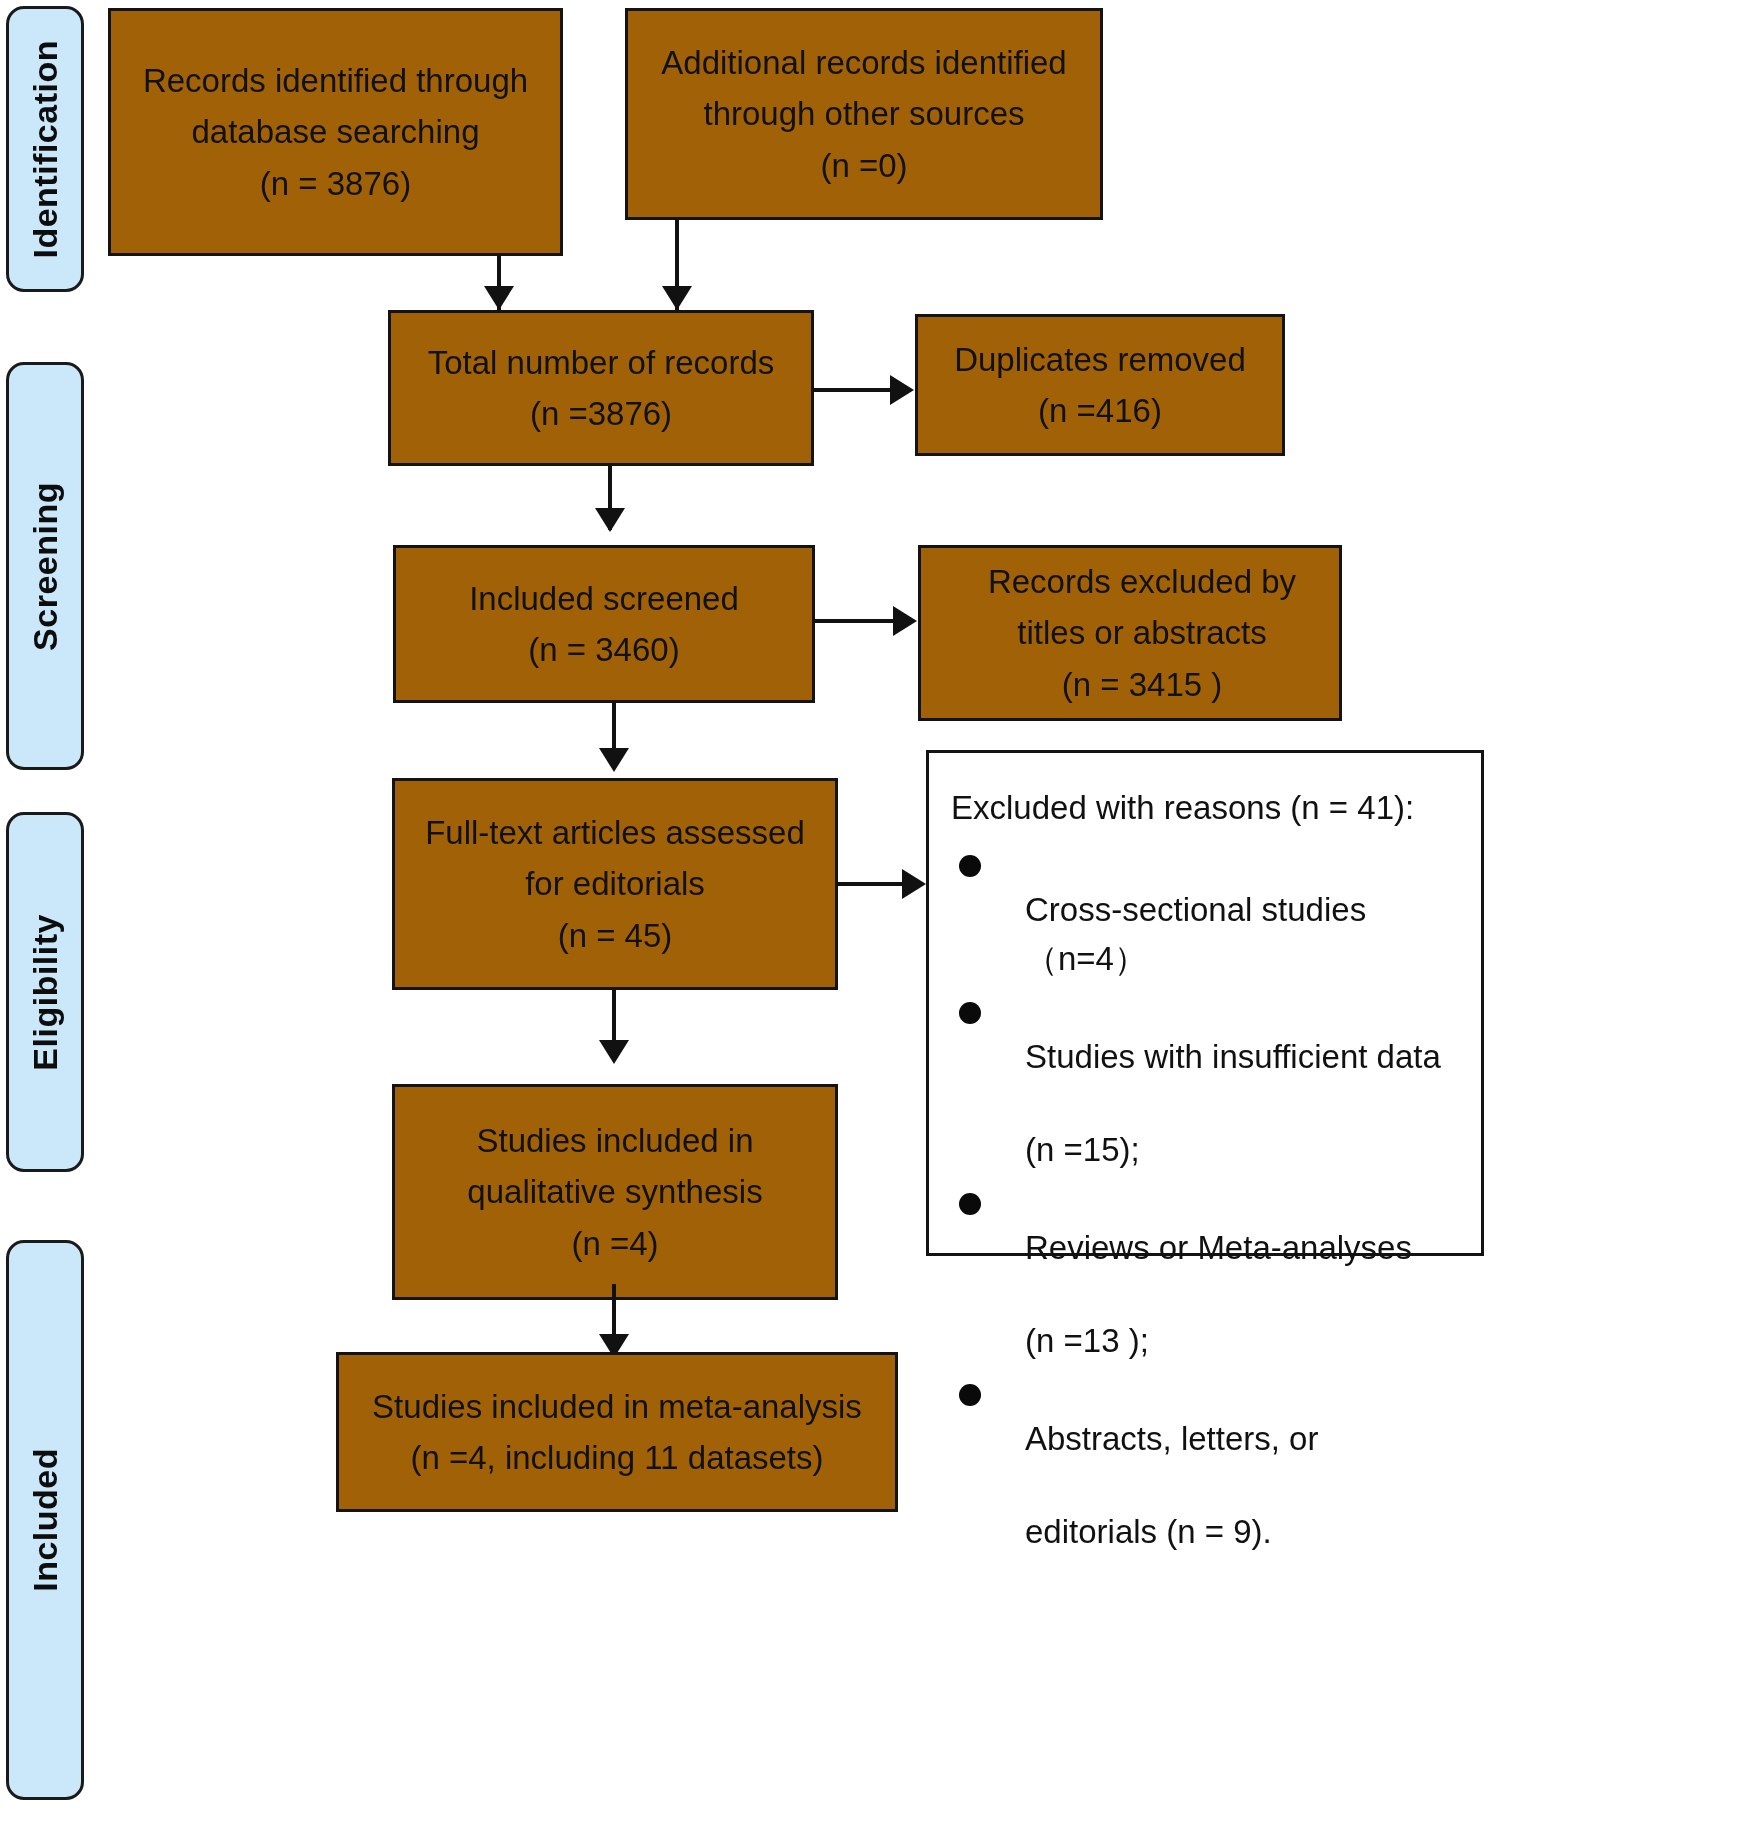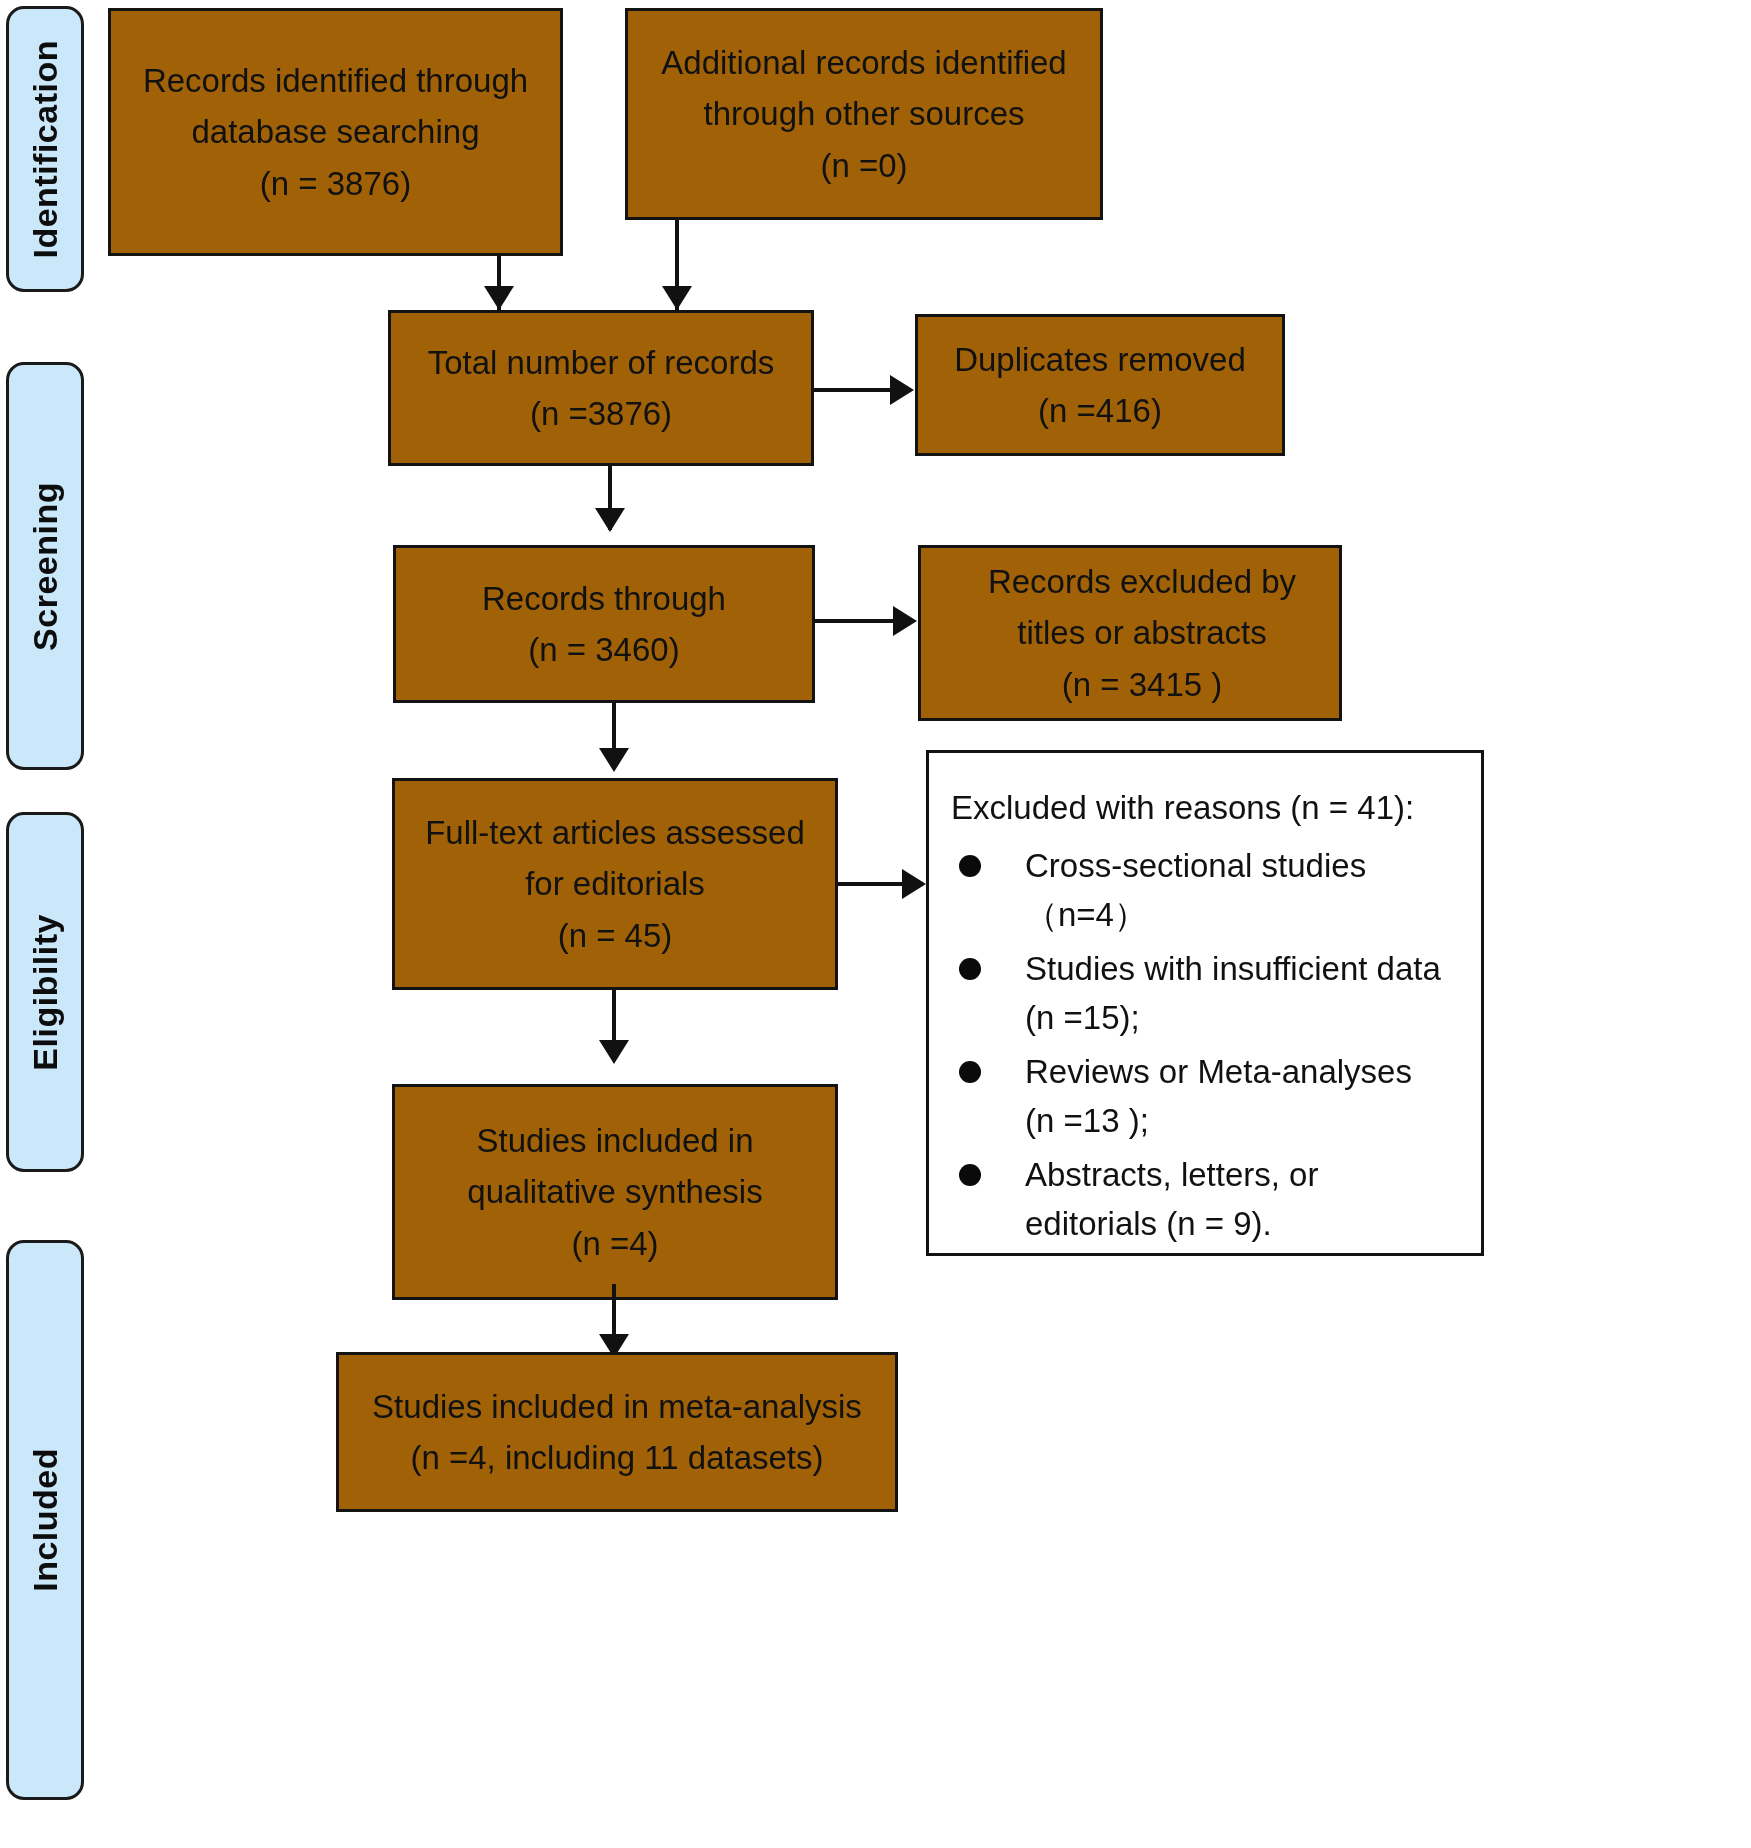--- a/index.html
+++ b/index.html
@@ -80,21 +80,21 @@
   }
   .reason-bullet {
     flex: 0 0 auto;
     width: 22px;
     height: 22px;
     border-radius: 50%;
     background: #0a0a0a;
     margin: 14px 44px 0 8px;
   }
   .reason-text { flex: 1 1 auto; }
-  .reason-text .line { display: block; }
+  .reason-text .line { display: block; margin-top: 44px; }
 
   
   .conn {
     position: absolute;
     background: #111111;
   }
   .v-line { width: 4px; }
   .h-line { height: 4px; }
 
   .arrow-down {
@@ -161,21 +161,21 @@
     <span class="line">(n =416)</span>
   </div>
 
   <div class="conn h-line" style="left:814px; top:388px; width:78px;"></div>
   <div class="arrow-right" style="left:890px; top:375px;"></div>
 
   <div class="conn v-line" style="left:608px; top:466px; height:64px;"></div>
   <div class="arrow-down" style="left:595px; top:508px;"></div>
 
   <div class="flow-box" style="left:393px; top:545px; width:422px; height:158px;">
-    <span class="line">Records through</span>
+    <span class="line">Included screened</span>
     <span class="line">(n = 3460)</span>
   </div>
 
   <div class="flow-box" style="left:918px; top:545px; width:424px; height:176px;padding-left:38px;">
     <span class="line">Records excluded by</span>
     <span class="line">titles or abstracts</span>
     <span class="line">(n = 3415 )</span>
   </div>
 
   <div class="conn h-line" style="left:815px; top:619px; width:80px;"></div>

